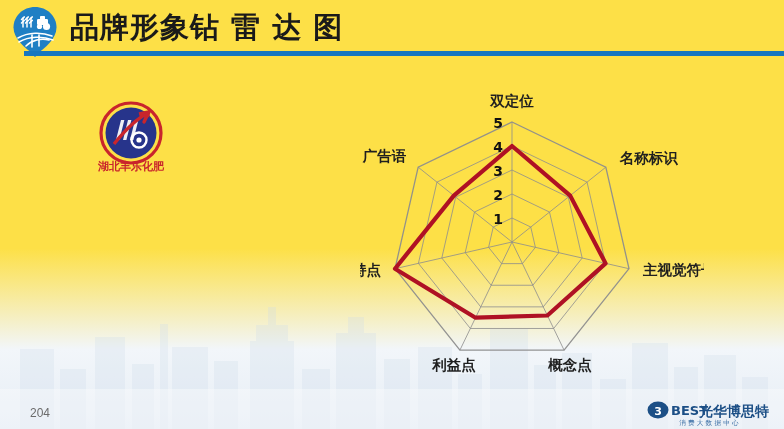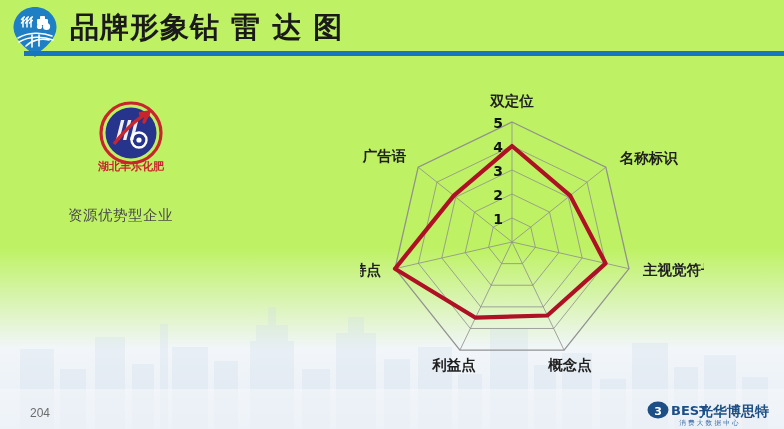--- a/index.html
+++ b/index.html
@@ -1,21 +1,21 @@
 <!DOCTYPE html>
 <html><head>
 <meta charset="utf-8">
 <style>
   html,body{margin:0;padding:0;}
   body{
     width:784px;height:429px;overflow:hidden;
     font-family:"Liberation Sans","DejaVu Sans",sans-serif;
     background:#ffffff;position:relative;
   }
-  .slide{position:absolute;inset:0;background:#bef264;overflow:hidden;}
+  .slide{position:absolute;inset:0;background:#fde047;overflow:hidden;}
 
   
   .skyline{position:absolute;left:0;bottom:0;width:784px;height:200px;
     pointer-events:none;opacity:.55;}
   .skyglow{position:absolute;left:0;bottom:0;width:784px;height:210px;
     background:linear-gradient(to top,#e6edf5 0%,#f2f6fa 38%,rgba(255,255,255,0) 86%);
     pointer-events:none;}
 
   
   .hdr{position:absolute;left:0;top:0;width:784px;height:56px;}
@@ -126,21 +126,20 @@
       <path d="M33 40 l5 -20 l3.4 0 l-5 20 z"></path>
       <path d="M40 40 l5 -20 l3.4 0 l-5 20 z"></path>
     </g>
     <circle cx="49" cy="40" r="7.5" fill="none" stroke="#ffffff" stroke-width="2.4"></circle>
     <circle cx="49" cy="40" r="2.6" fill="#ffffff"></circle>
     <path d="M24 44 C32 34 44 20 58 13 L54 22 L59 12 L49 14" fill="none" stroke="#c9252c" stroke-width="3.4" stroke-linejoin="round"></path>
     <path d="M57 12 l3 -3 l-0.6 8.4 l-6.6 -2.6 z" fill="#c9252c"></path>
     <text x="41" y="70" text-anchor="middle" font-size="11" font-weight="bold" fill="#c9252c" font-family="DejaVu Sans, Liberation Sans, sans-serif">湖北丰乐化肥</text>
   </svg>
 
-  <div class="leftcap">资源优势型企业</div>
 
   <div class="radarwrap">
     <svg id="radar" viewBox="0 0 344 295" width="344" height="295">
         <polygon points="152.00,136.00 170.76,145.04 175.40,165.34 162.41,181.62 141.59,181.62 128.60,165.34 133.24,145.04" fill="none" stroke="#8d8d8d" stroke-width="1" opacity="0.8"></polygon>
         <polygon points="152.00,112.00 189.53,130.07 198.80,170.68 172.83,203.25 131.17,203.25 105.20,170.68 114.47,130.07" fill="none" stroke="#8d8d8d" stroke-width="1" opacity="0.8"></polygon>
         <polygon points="152.00,88.00 208.29,115.11 222.19,176.02 183.24,224.87 120.76,224.87 81.81,176.02 95.71,115.11" fill="none" stroke="#8d8d8d" stroke-width="1" opacity="0.8"></polygon>
         <polygon points="152.00,64.00 227.06,100.14 245.59,181.36 193.65,246.49 110.35,246.49 58.41,181.36 76.94,100.14" fill="none" stroke="#8d8d8d" stroke-width="1" opacity="0.8"></polygon>
         <polygon points="152.00,40.00 245.82,85.18 268.99,186.70 204.07,268.12 99.93,268.12 35.01,186.70 58.18,85.18" fill="none" stroke="#8d8d8d" stroke-width="1.3" opacity="0.95"></polygon>
         <line x1="152" y1="160" x2="152.00" y2="40.00" stroke="#8d8d8d" stroke-width="1" opacity="0.8"></line>
         <line x1="152" y1="160" x2="245.82" y2="85.18" stroke="#8d8d8d" stroke-width="1" opacity="0.8"></line>

